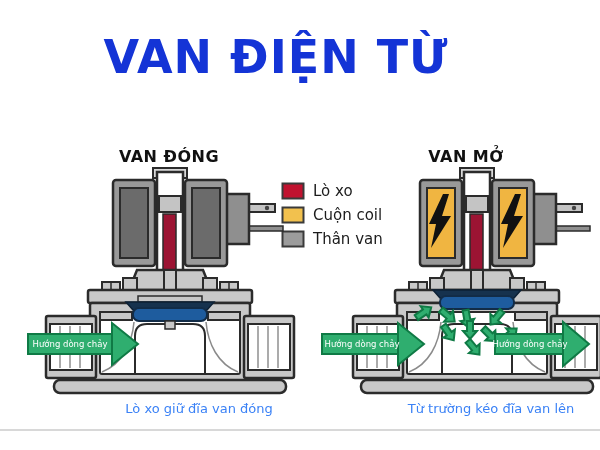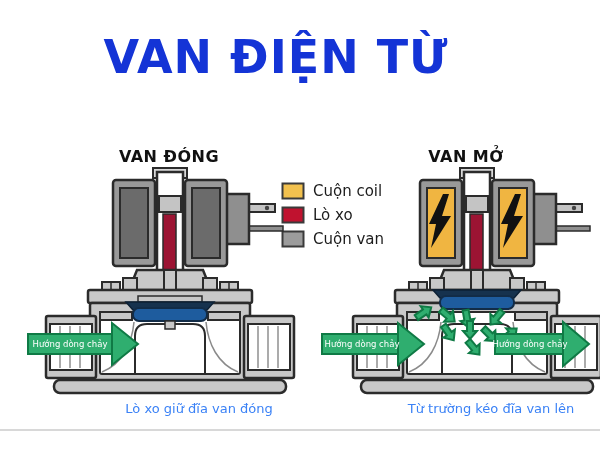--- a/index.html
+++ b/index.html
@@ -39,35 +39,35 @@
 <div id="stage">
 
   <div class="title">VAN ĐIỆN TỪ</div>
 
   <div class="subhead" id="head-right">VAN MỞ</div>
   <div class="subhead" id="head-left">VAN ĐÓNG</div>
 
   <div class="legend">
     <div class="legend-row">
       <svg width="24" height="18">
+          <rect x="1.5" y="1.5" width="21" height="15" stroke="#3a3a3a" stroke-width="2" fill="#c0122f"></rect>
+        </svg>
+      <span class="legend-label">Lò xo</span>
+    </div>
+    <div class="legend-row">
+      <svg width="24" height="18">
           <rect x="1.5" y="1.5" width="21" height="15" stroke="#3a3a3a" stroke-width="2" fill="#f2c14e"></rect>
         </svg>
       <span class="legend-label">Cuộn coil</span>
     </div>
     <div class="legend-row">
       <svg width="24" height="18">
-          <rect x="1.5" y="1.5" width="21" height="15" stroke="#3a3a3a" stroke-width="2" fill="#c0122f"></rect>
-        </svg>
-      <span class="legend-label">Lò xo</span>
-    </div>
-    <div class="legend-row">
-      <svg width="24" height="18">
           <rect x="1.5" y="1.5" width="21" height="15" stroke="#3a3a3a" stroke-width="2" fill="#9c9c9c"></rect>
         </svg>
-      <span class="legend-label">Cuộn van</span>
+      <span class="legend-label">Thân van</span>
     </div>
   </div>
 
   <svg id="valve-left" class="valve-svg" width="300" height="234" viewBox="-20 0 300 234">
 
     <g>
       <rect x="219" y="38" width="26" height="8" fill="#c4c4c4" class="o2"></rect>
       <circle cx="237" cy="42" r="2.2" fill="#444"></circle>
       <rect x="219" y="60" width="34" height="5" fill="#8f8f8f" class="o1"></rect>
       <rect x="195" y="28" width="24" height="50" fill="#8f8f8f" class="o"></rect>

